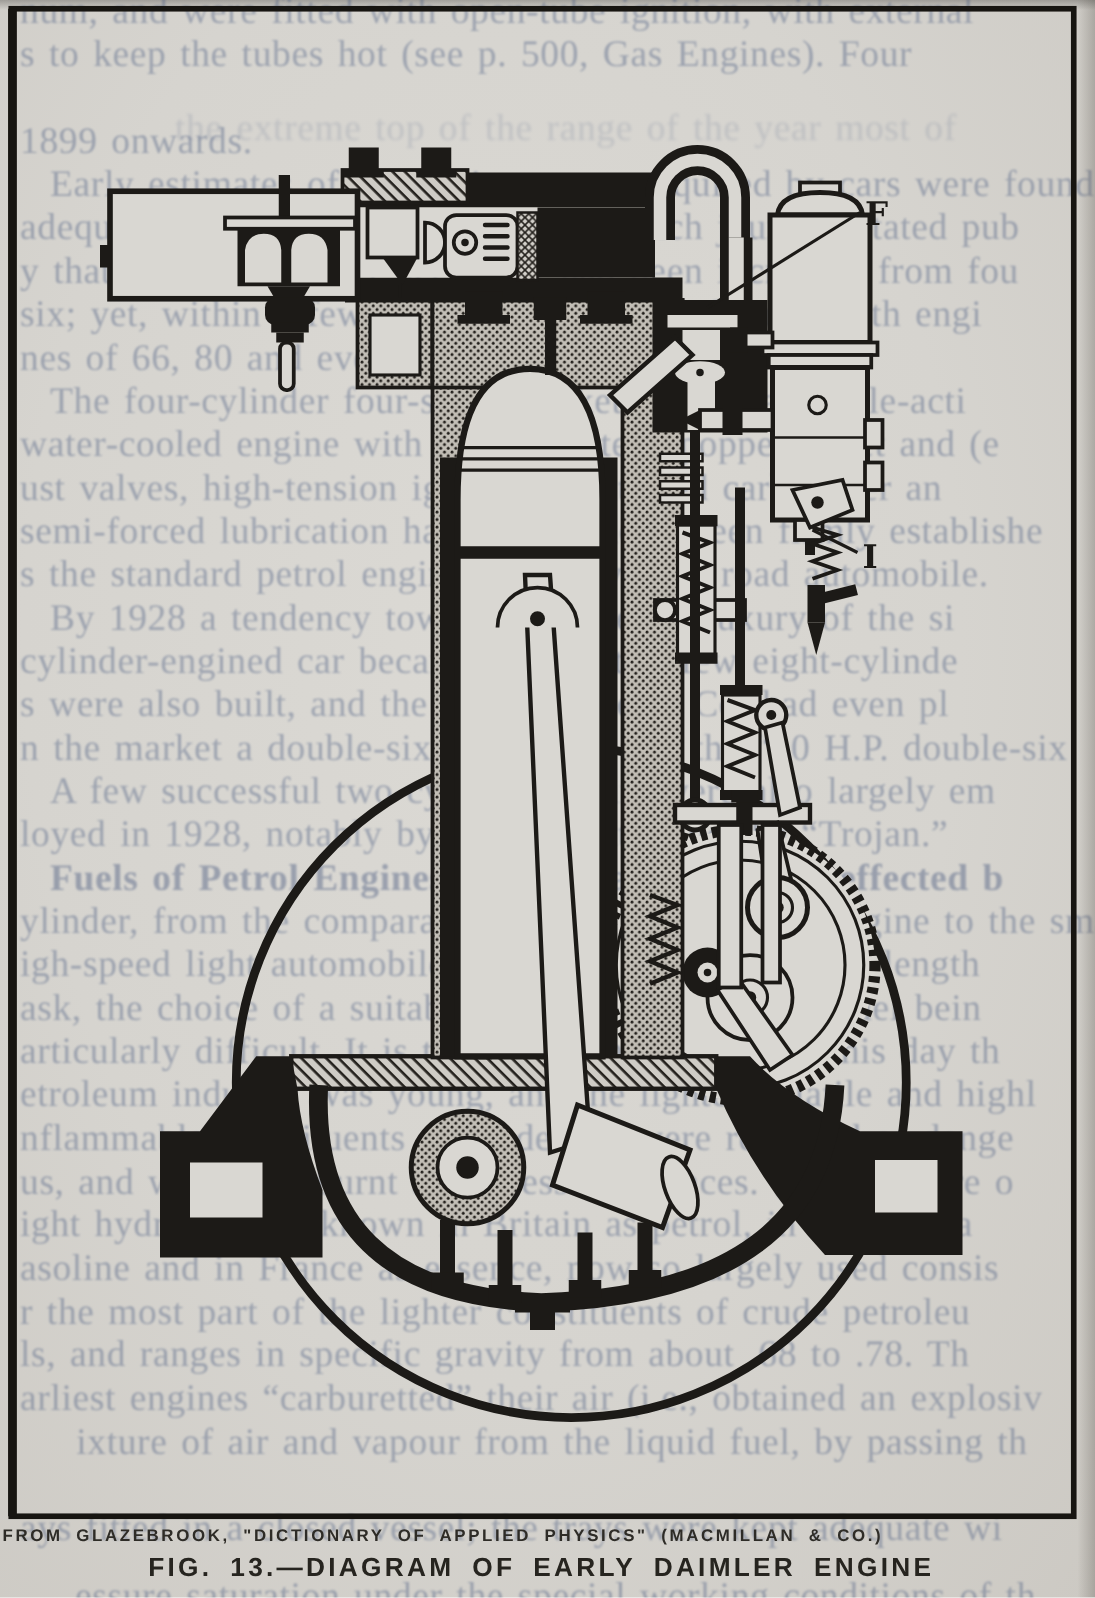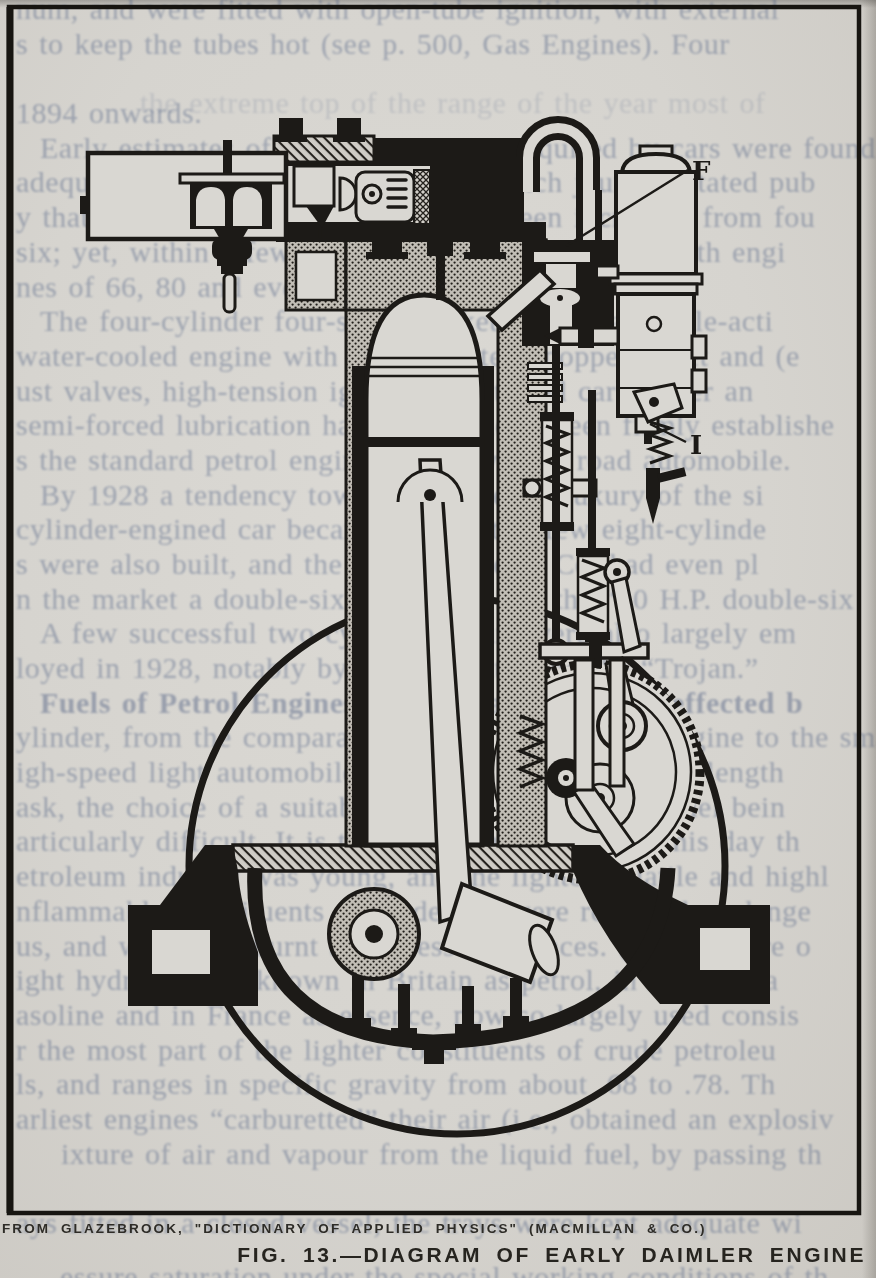--- a/index.html
+++ b/index.html
@@ -25,34 +25,34 @@
   .ghost-line.faint2{opacity:.16;filter:blur(1.3px);}
 
   #figure-svg{position:absolute;left:0;top:0;}
 
   .cap1{
     position:absolute;left:2px;top:1221px;white-space:nowrap;
     font-family:"Liberation Sans", sans-serif;font-weight:700;font-size:13.5px;
     letter-spacing:2.1px;word-spacing:5px;color:#2e2c27;
   }
   .cap2{
-    position:absolute;left:0;right:10px;top:1243px;text-align:right;white-space:nowrap;
+    position:absolute;left:0;right:10px;top:1243px;text-align:center;white-space:nowrap;
     font-family:"Liberation Sans", sans-serif;font-weight:700;font-size:21px;
     letter-spacing:2.6px;word-spacing:6px;color:#26241f;
   }
 </style>
 </head>
 <body>
 
 <div class="top-shade"></div>
 
 <div id="ghost-layer">
     <div class="ghost-line" style="top: -6px; left: 16px;">num, and were fitted with open-tube ignition, with external</div>
     <div class="ghost-line" style="top: 29px; left: 16px;">s to keep the tubes hot (see p. 500, Gas Engines).  Four</div>
-    <div class="ghost-line" style="top: 98px; left: 16px;">1894 onwards.</div>
+    <div class="ghost-line" style="top: 98px; left: 16px;">1899 onwards.</div>
     <div class="ghost-line faint2" style="top: 88px; left: 140px;">the extreme top of the range of the year most of</div>
     <div class="ghost-line" style="top: 133px; left: 40px;">Early estimates of the engine-power required by cars were found</div>
     <div class="ghost-line" style="top: 167px; left: 16px;">adequate; even in 1901 the leading French journals stated pub</div>
     <div class="ghost-line" style="top: 202px; left: 16px;">y that the horse-power necessary had been increased from fou</div>
     <div class="ghost-line" style="top: 237px; left: 16px;">six; yet, within a few years, cars were catalogued with engi</div>
     <div class="ghost-line" style="top: 272px; left: 16px;">nes of 66, 80 and even more horse-power.</div>
     <div class="ghost-line" style="top: 306px; left: 40px;">The four-cylinder four-stroke jacketed-vertical single-acti</div>
     <div class="ghost-line" style="top: 341px; left: 16px;">water-cooled engine with cam-operated “poppet” inlet and (e</div>
     <div class="ghost-line" style="top: 376px; left: 16px;">ust valves, high-tension ignition, float-feed carburetter an</div>
     <div class="ghost-line" style="top: 410px; left: 16px;">semi-forced lubrication has now for long been firmly establishe</div>

